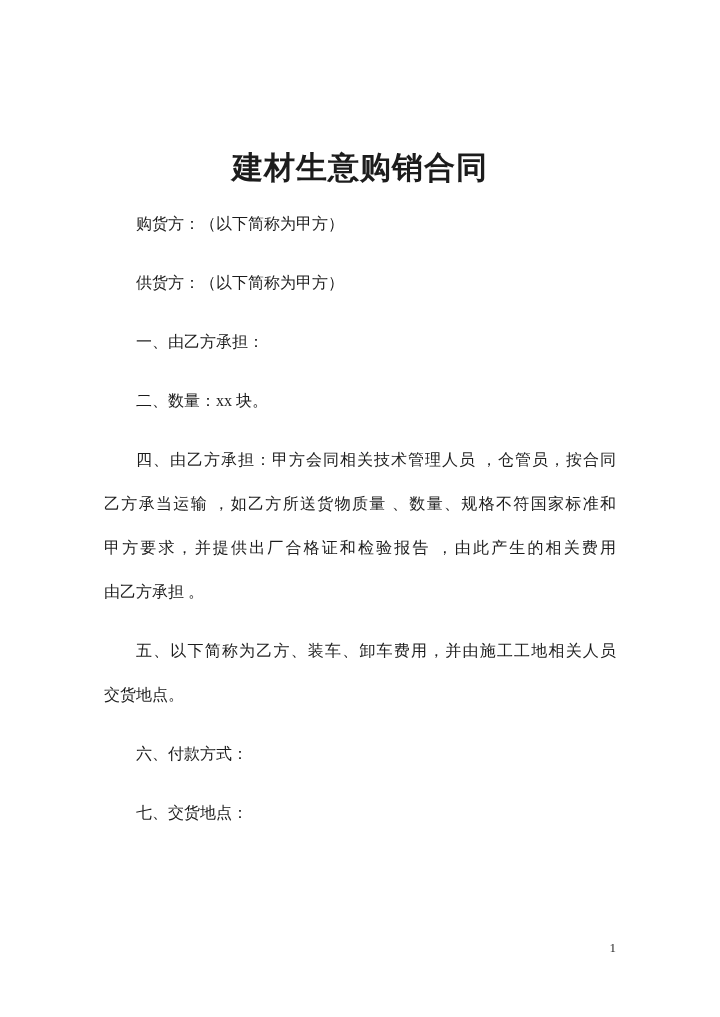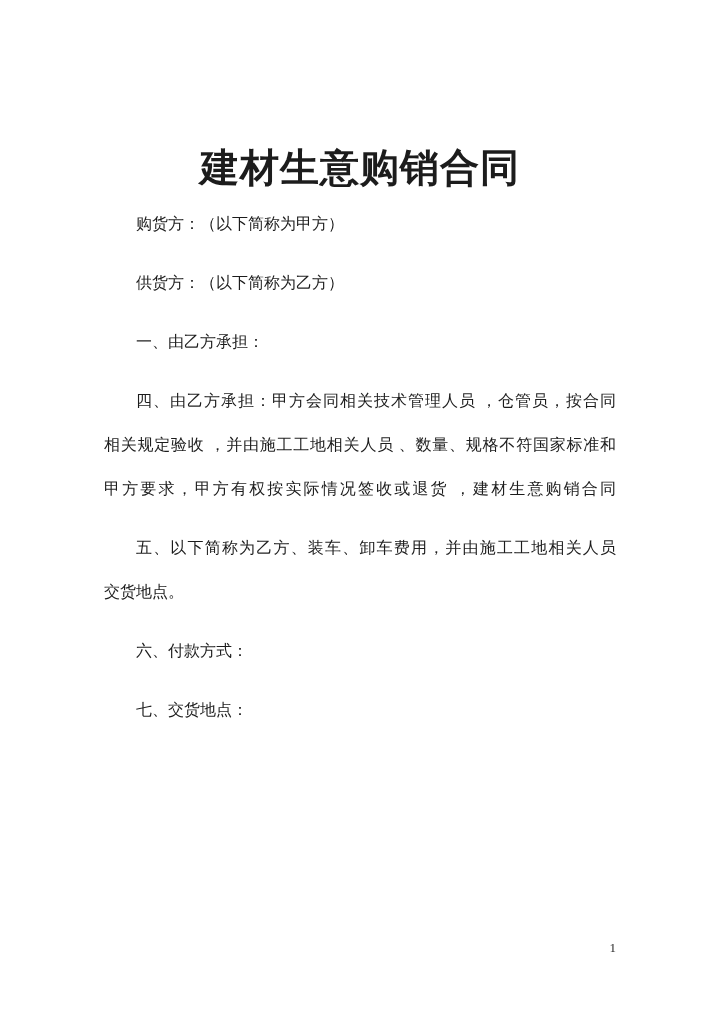--- a/index.html
+++ b/index.html
@@ -17,21 +17,21 @@
     color: #1c1c1c;
   }
   .content {
     position: absolute;
     left: 104px;
     top: 140px;
     width: 512px;
   }
   .doc-title {
     margin: 8px 0 14px 0;
-    font-size: 39px;
+    font-size: 31px;
     font-weight: bold;
     line-height: 40px;
     text-align: center;
     white-space: nowrap;
     letter-spacing: 1px;
   }
   .para {
     margin: 0 0 15px 0;
     font-size: 16px;
   }
@@ -62,31 +62,35 @@
 <body>
 
 <div class="page">
   <div class="content">
     <h1 class="doc-title">建材生意购销合同</h1>
     <div>
         <div class="para">
           <div class="line first">购货方：（以下简称为甲方）</div>
         </div>
         <div class="para">
-          <div class="line first">供货方：（以下简称为乙方）</div>
+          <div class="line first">供货方：（以下简称为甲方）</div>
         </div>
         <div class="para">
           <div class="line first">一、由乙方承担：</div>
         </div>
         <div class="para">
+          <div class="line first">二、数量：xx 块。</div>
+        </div>
+        <div class="para">
         </div>
         <div class="para">
           <div class="line first fill">四、由乙方承担：甲方会同相关技术管理人员 ，仓管员，按合同</div>
-          <div class="line fill">相关规定验收 ，并由施工工地相关人员 、数量、规格不符国家标准和</div>
-          <div class="line fill">甲方要求，甲方有权按实际情况签收或退货 ，建材生意购销合同</div>
+          <div class="line fill">乙方承当运输 ，如乙方所送货物质量 、数量、规格不符国家标准和</div>
+          <div class="line fill">甲方要求，并提供出厂合格证和检验报告 ，由此产生的相关费用</div>
+          <div class="line">由乙方承担 。</div>
         </div>
         <div class="para">
           <div class="line first fill">五、以下简称为乙方、装车、卸车费用，并由施工工地相关人员</div>
           <div class="line">交货地点。</div>
         </div>
         <div class="para">
           <div class="line first">六、付款方式：</div>
         </div>
         <div class="para">
           <div class="line first">七、交货地点：</div>

